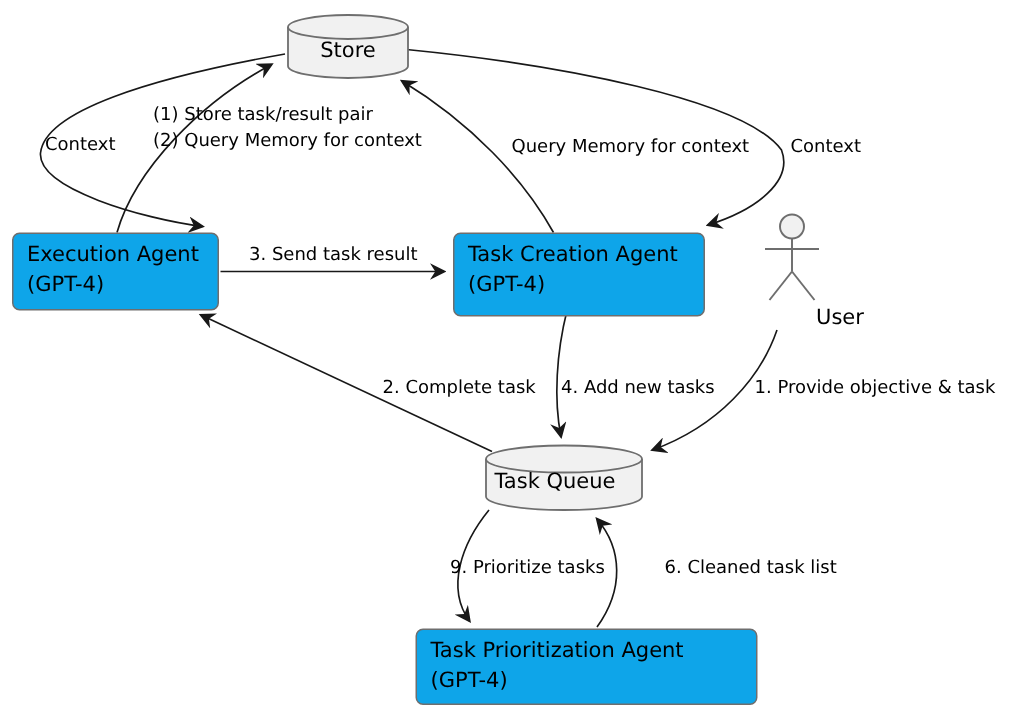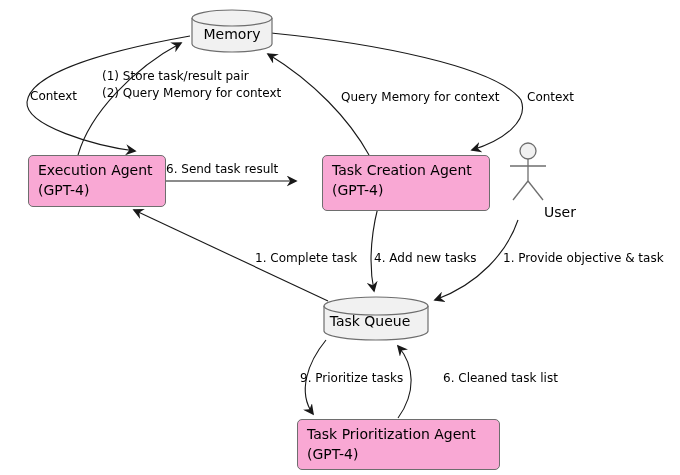--- a/index.html
+++ b/index.html
@@ -8,28 +8,27 @@
     width:680px;height:475px;
     background:#ffffff;
     font-family:"DejaVu Sans","Liberation Sans",sans-serif;
     color:#000;
     overflow:hidden;
   }
   #edge-layer{position:absolute;left:0;top:0;}
   .node{
     position:absolute;
     box-sizing:border-box;
-    background:#f9a8d4;
+    background:#0ea5e9;
     border:1px solid #6e6e6e;
     border-radius:5px;
     padding:4px 9px;
     font-size:14px;
     line-height:20px;
     white-space:nowrap;
-    margin-left:20px;
   }
   .edge-label{
     position:absolute;
     font-size:12px;
     line-height:17px;
     white-space:nowrap;
   }
   .cyl-label,.actor-label{
     position:absolute;
     font-size:14px;
@@ -84,43 +83,43 @@
   <div class="node" style="left:8px;top:155px;width:138px;height:52px;">
     <div>Execution Agent</div>
     <div>(GPT-4)</div>
   </div>
 
   <div class="node" style="left:302px;top:155px;width:168px;height:56px;">
     <div>Task Creation Agent</div>
     <div>(GPT-4)</div>
   </div>
 
-  <div class="node" style="left:277px;top:419px;width:203px;height:51px;">
+  <div class="node" style="left:277px;top:419px;width:228px;height:51px;">
     <div>Task Prioritization Agent</div>
     <div>(GPT-4)</div>
   </div>
 
-  <div class="cyl-label" style="left:192px;top:26px;width:80px;">Memory</div>
+  <div class="cyl-label" style="left:192px;top:26px;width:80px;">Store</div>
   <div class="cyl-label" style="left:324px;top:313px;width:92px;">Task Queue</div>
   <div class="actor-label" style="left:505px;top:204px;width:46px;margin-left:32px;">User</div>
 
   <div class="edge-label" style="left:30px;top:88px;">Context</div>
 
   <div class="edge-label" style="left:102px;top:68px;width:206px;text-align:left;">
     <div>(1) Store task/result pair</div>
     <div>(2) Query Memory for context</div>
   </div>
 
   <div class="edge-label" style="left:341px;top:89px;">Query Memory for context</div>
 
   <div class="edge-label" style="left:527px;top:89px;">Context</div>
 
-  <div class="edge-label" style="left:166px;top:161px;">6. Send task result</div>
+  <div class="edge-label" style="left:166px;top:161px;">3. Send task result</div>
 
-  <div class="edge-label" style="left:255px;top:250px;">1. Complete task</div>
+  <div class="edge-label" style="left:255px;top:250px;">2. Complete task</div>
 
   <div class="edge-label" style="left:374px;top:250px;">4. Add new tasks</div>
 
   <div class="edge-label" style="left:503px;top:250px;">1. Provide objective &amp; task</div>
 
   <div class="edge-label" style="left:300px;top:370px;">9. Prioritize tasks</div>
 
   <div class="edge-label" style="left:417px;top:370px;margin-left:26px;">6. Cleaned task list</div>
 
 </div>

